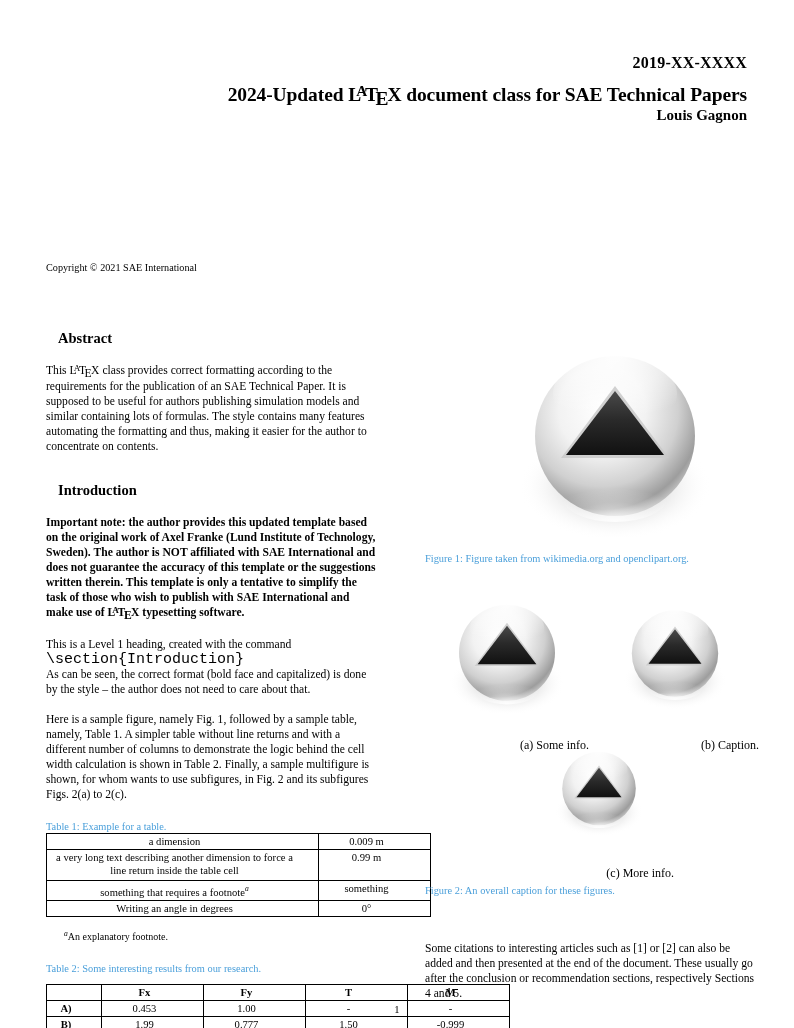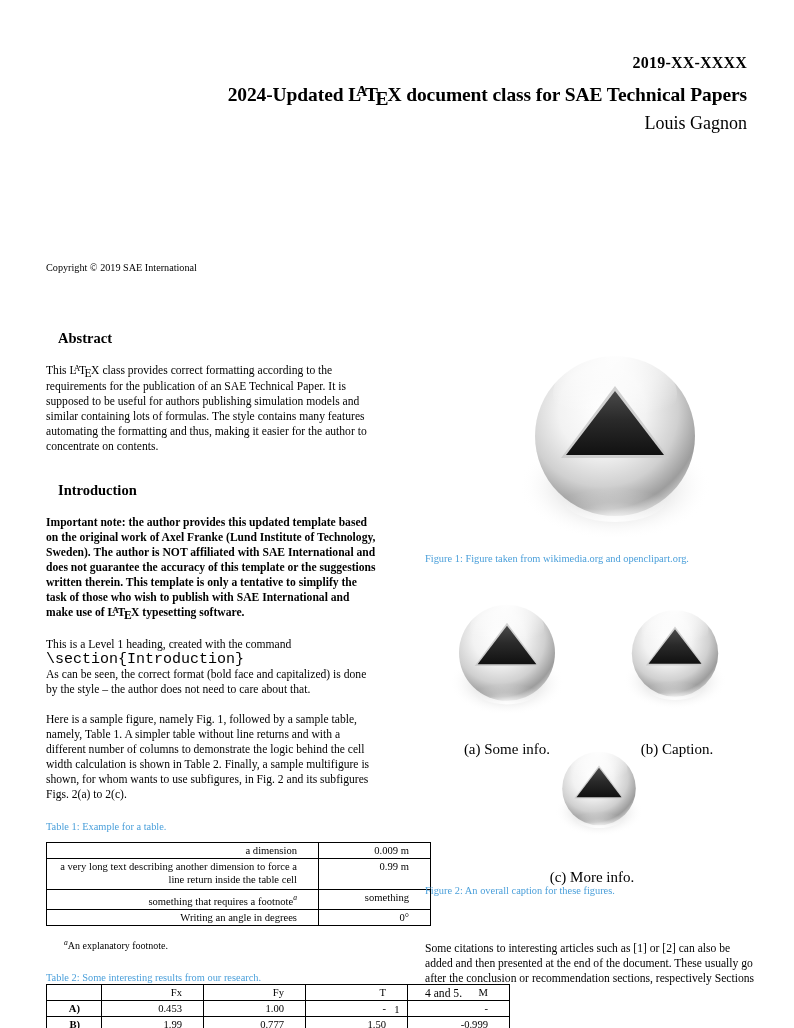--- a/index.html
+++ b/index.html
@@ -37,23 +37,23 @@
     top: 84px;
     width: 710px;
     text-align: right;
     font-weight: bold;
     font-size: 19.5px;
     letter-spacing: -0.1px;
   }
   .author {
     position: absolute;
     right: 47px;
-    top: 113px;
-    font-weight: normal;
-    font-size: 18px;
+    top: 107px;
+    font-weight: bold;
+    font-size: 15px;
   }
   .affiliation {
     position: absolute;
     right: 47px;
     top: 138px;
     font-size: 12.4px;
   }
   .copyright {
     position: absolute;
     left: 46px;
@@ -124,27 +124,27 @@
     font-size: 10.6px;
     width: 330px;
     table-layout: fixed;
   }
   table.doctable td, table.doctable th {
     border: 1px solid #000000;
     padding: 1px 21px 1px 5px;
     vertical-align: top;
     line-height: 13px;
     font-weight: normal;
-    text-align: right;
+    text-align: center;
   }
   table.t1 td.k { width: 245px; }
   table.t1 td.v { width: 85px; }
   td.tallcell { height: 28px; }
 
-  table.t2 th { font-weight: normal; }
+  table.t2 th { font-weight: bold; }
   table.t2 .c0 { width: 28px; font-weight: bold; }
   table.t2 .c { width: 75px; }
 
   .fn-marker {
     font-size: 7.6px;
     vertical-align: super;
     font-style: italic;
   }
   .footnote {
     font-size: 10px;
@@ -153,22 +153,22 @@
   .footnote .fnm {
     font-size: 7.6px;
     vertical-align: super;
     font-style: italic;
   }
 
   
   .fig-wrap { position: relative; }
   .sphere-fig { display: block; }
   .subcap {
-    font-size: 15px;
-    text-align: center;
+    font-size: 12px;
+    text-align: right;
   }
 
   
   .pageno {
     position: absolute;
     left: 0;
     right: 0;
     top: 1004px;
     text-align: center;
     font-size: 10.6px;
@@ -177,36 +177,36 @@
 </head>
 <body>
 
 <div class="page">
 
   <div class="doc-number">2019-XX-XXXX</div>
 
   <div class="title"><span>2024-Updated </span><span class="latex">L<span class="a">A</span>T<span class="e">E</span>X</span><span> document class for SAE Technical Papers</span></div>
 
   <div class="author">Louis Gagnon</div>
-  <div class="copyright">Copyright © 2019 SAE International</div>
+  <div class="copyright">Copyright © 2021 SAE International</div>
 
   <div class="col-left">
 
     <h2 class="section">Abstract</h2>
     <p class="body"><span>This </span><span class="latex">L<span class="a">A</span>T<span class="e">E</span>X</span><span> class provides correct formatting according to the requirements for the publication of an SAE Technical Paper. It is supposed to be useful for authors publishing simulation models and similar containing lots of formulas. The style contains many features automating the formatting and thus, making it easier for the author to concentrate on contents.</span></p>
 
     <h2 class="section" style="margin-top:28px">Introduction</h2>
 
     <p class="body bold"><span>Important note: the author provides this updated template based on the original work of Axel Franke (Lund Institute of Technology, Sweden). The author is NOT affiliated with SAE International and does not guarantee the accuracy of this template or the suggestions written therein. This template is only a tentative to simplify the task of those who wish to publish with SAE International and make use of </span><span class="latex">L<span class="a">A</span>T<span class="e">E</span>X</span><span> typesetting software.</span></p>
 
     <p class="body" style="margin-top:16px"><span>This is a Level 1 heading, created with the command</span><br><span class="mono">\section{Introduction}</span><br><span>As can be seen, the correct format (bold face and capitalized) is done by the style – the author does not need to care about that.</span></p>
 
     <p class="body" style="margin-top:15px">Here is a sample figure, namely Fig. 1, followed by a sample table, namely, Table 1. A simpler table without line returns and with a different number of columns to demonstrate the logic behind the cell width calculation is shown in Table 2. Finally, a sample multifigure is shown, for whom wants to use subfigures, in Fig. 2 and its subfigures Figs. 2(a) to 2(c).</p>
 
-    <p class="caption" style="margin-top:18px;margin-bottom:9px">Table 1: Example for a table.</p>
+    <p class="caption" style="margin-top:18px;">Table 1: Example for a table.</p>
 
     <table class="doctable t1">
       <tbody>
         <tr>
           <td class="k">a dimension</td>
           <td class="v">0.009 m</td>
         </tr>
         <tr>
           <td class="k tallcell">a very long text describing another dimension to force a line return inside the table cell</td>
           <td class="v tallcell">0.99 m</td>
@@ -217,21 +217,21 @@
         </tr>
         <tr>
           <td class="k">Writing an angle in degrees</td>
           <td class="v">0°</td>
         </tr>
       </tbody>
     </table>
 
     <div class="footnote"><span class="fnm">a</span><span>An explanatory footnote.</span></div>
 
-    <p class="caption" style="margin-top:20px;">Table 2: Some interesting results from our research.</p>
+    <p class="caption" style="margin-top:20px;margin-bottom:9px">Table 2: Some interesting results from our research.</p>
 
     <table class="doctable t2">
       <tbody>
         <tr>
           <th class="c0"></th>
           <th class="c">Fx</th>
           <th class="c">Fy</th>
           <th class="c">T</th>
           <th class="c">M</th>
         </tr>

